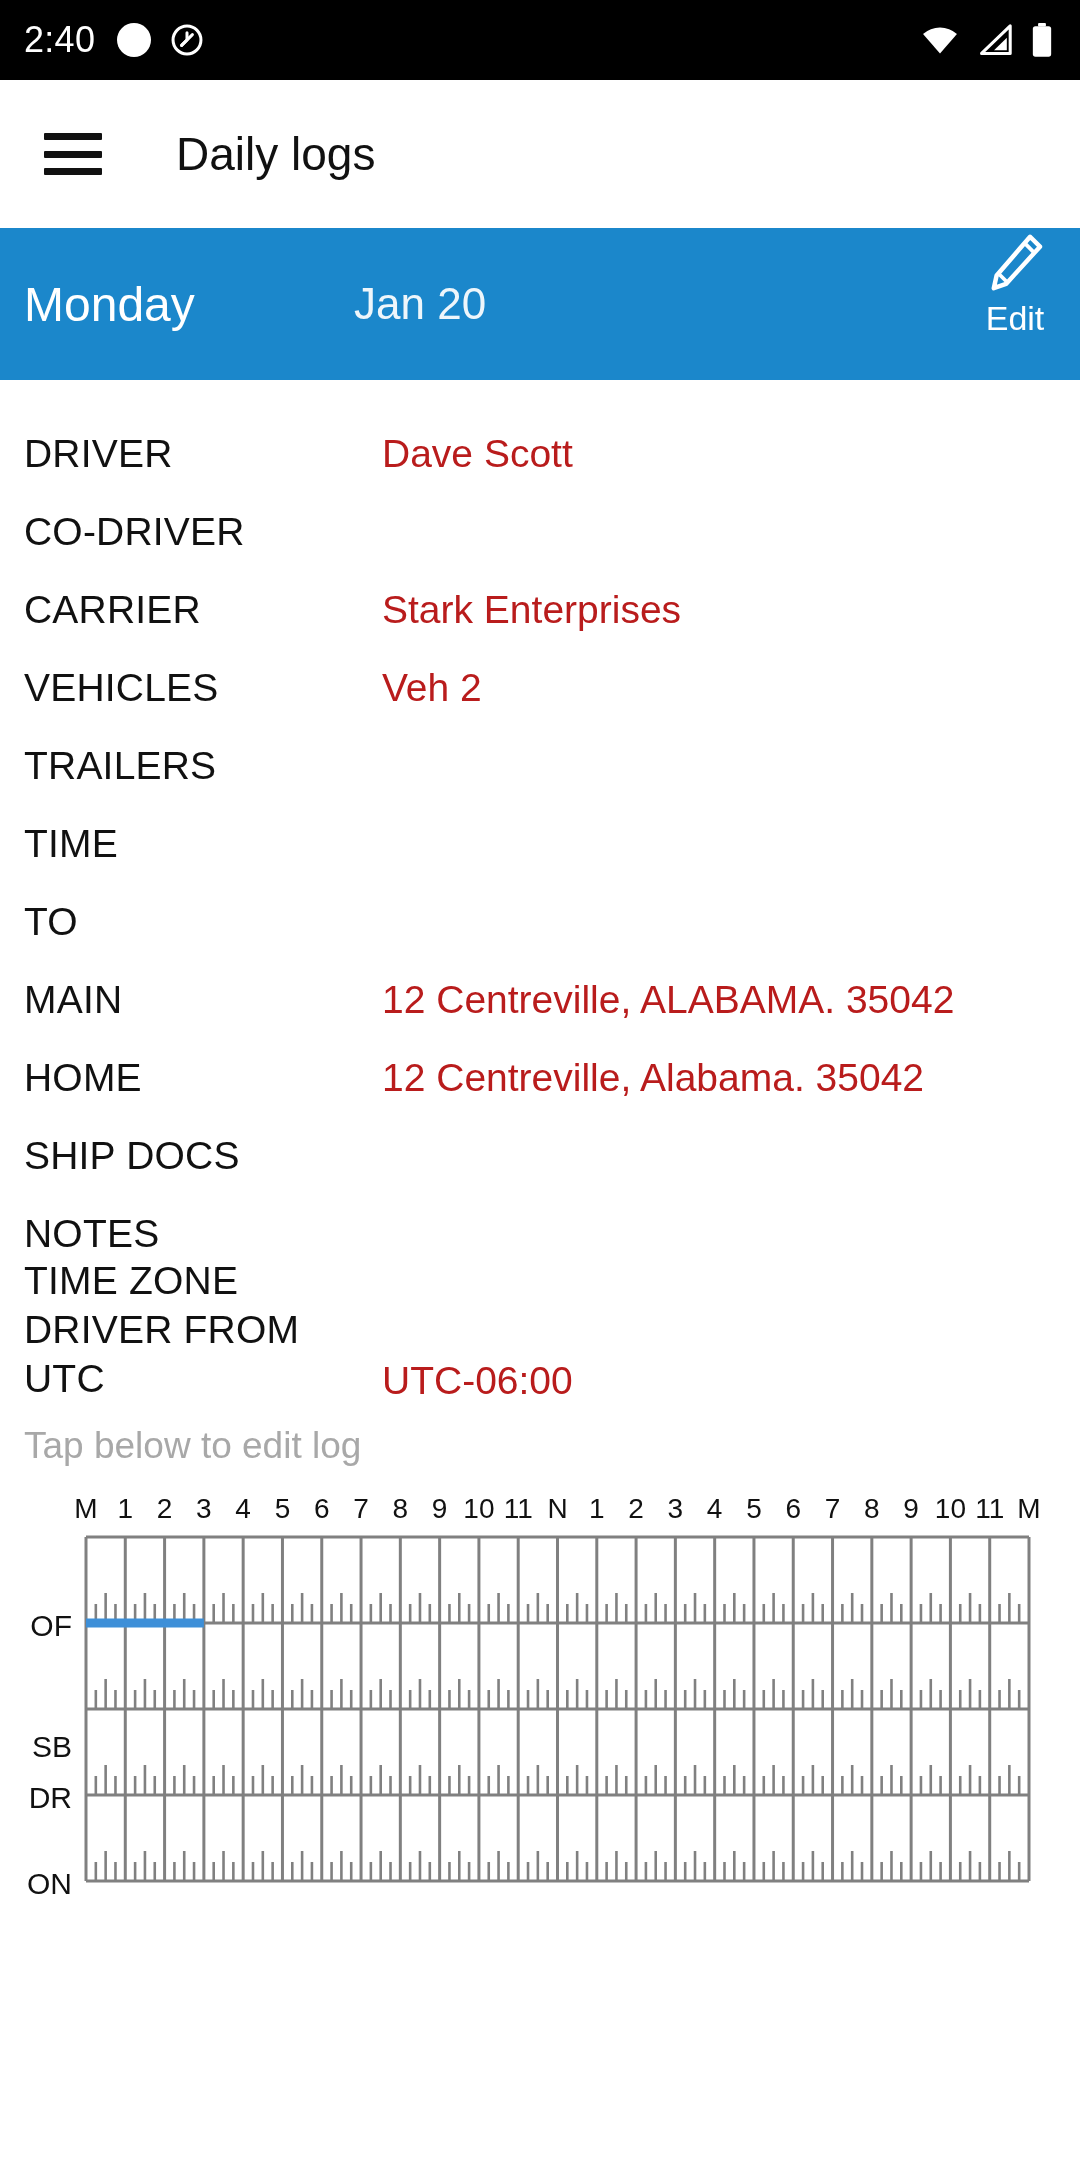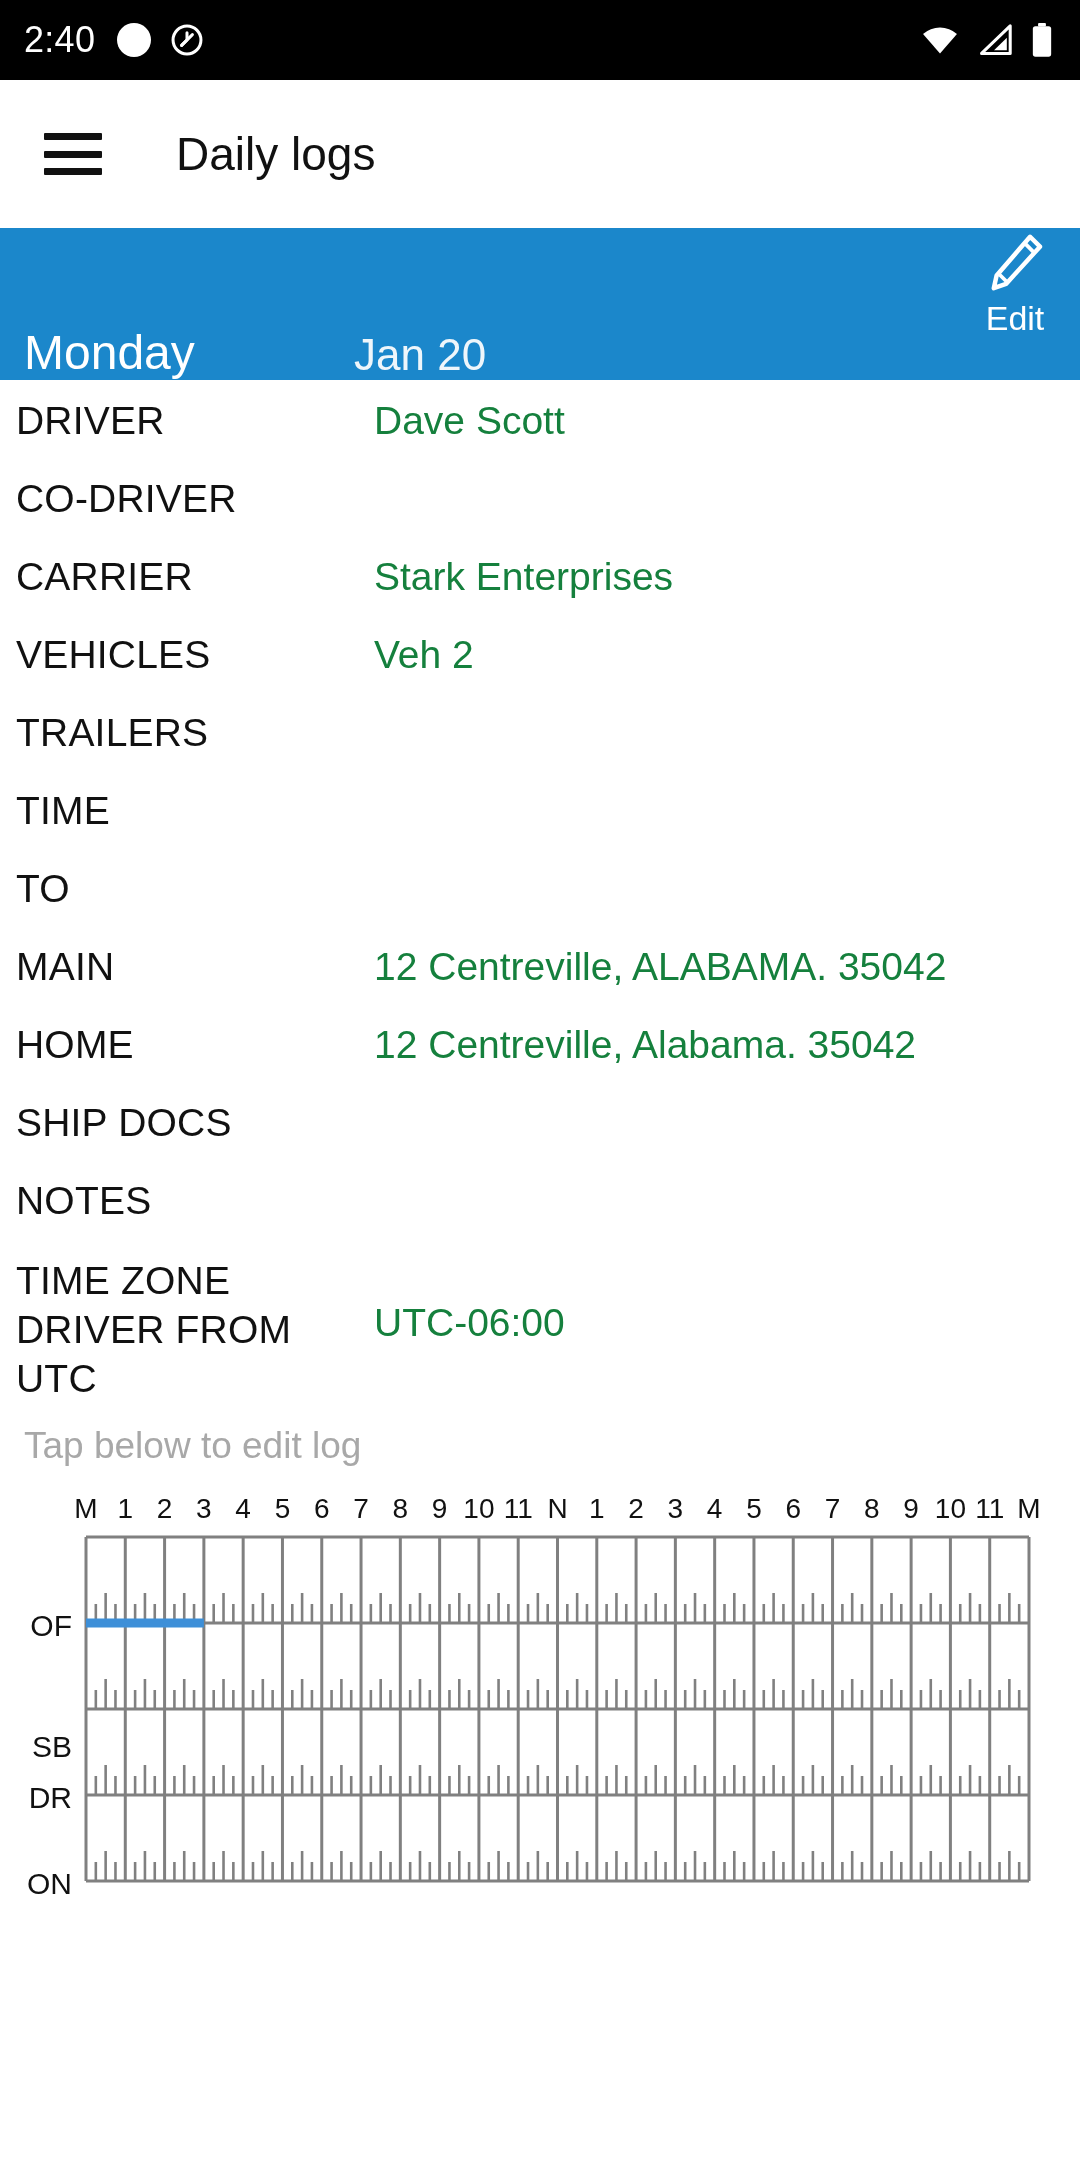--- a/index.html
+++ b/index.html
@@ -28,43 +28,43 @@
     display:flex; align-items:center; padding-left:44px;
   }
   .hamburger{ width:58px; height:42px; display:flex; flex-direction:column;
     justify-content:space-between; cursor:pointer; }
   .hamburger span{ display:block; height:7px; background:#111; border-radius:1px; }
   .appbar-title{ font-size:46px; color:#111; margin-left:74px; font-weight:400; }
 
   
   .date-header{
     width:1080px; height:152px; background:#1b87cb;
-    display:flex; align-items:flex-end; position:relative; color:#fff;
+    display:flex; align-items:center; position:relative; color:#fff;
   }
   .date-day{ font-size:48px; margin-left:24px; width:330px; font-weight:400; }
   .date-date{ font-size:44px; opacity:.93; font-weight:400; }
   .edit-btn{
     position:absolute; right:24px; top:0; height:112px;
     display:flex; flex-direction:column; align-items:center; justify-content:center;
     cursor:pointer; padding:0 10px;
   }
   .edit-label{ font-size:34px; color:#fff; margin-top:2px; line-height:1; }
 
   
   .info-list{ padding:18px 0 0 0; }
   .info-row{
-    display:flex; align-items:flex-start;
-    padding:0 16px; min-height:78px;
+    display:flex; align-items:flex-end;
+    padding:0 24px; min-height:78px;
   }
   .info-label{
     width:358px; flex:0 0 358px;
     font-size:39px; color:#111; line-height:1.16; letter-spacing:.2px;
   }
   .info-value{
-    flex:1 1 auto; font-size:39px; color:#15803d; line-height:1.16;
+    flex:1 1 auto; font-size:39px; color:#b91c1c; line-height:1.16;
   }
   .row-tz .info-label{ line-height:1.26; }
   .row-tz .info-value{ padding-top:44px; }
 
   .tap-hint{
     font-size:37px; color:#a8a8a8; padding:22px 24px 0 24px;
   }
 
   
   .grid-wrap{ position:relative; margin-top:26px; width:1080px; height:420px; }

